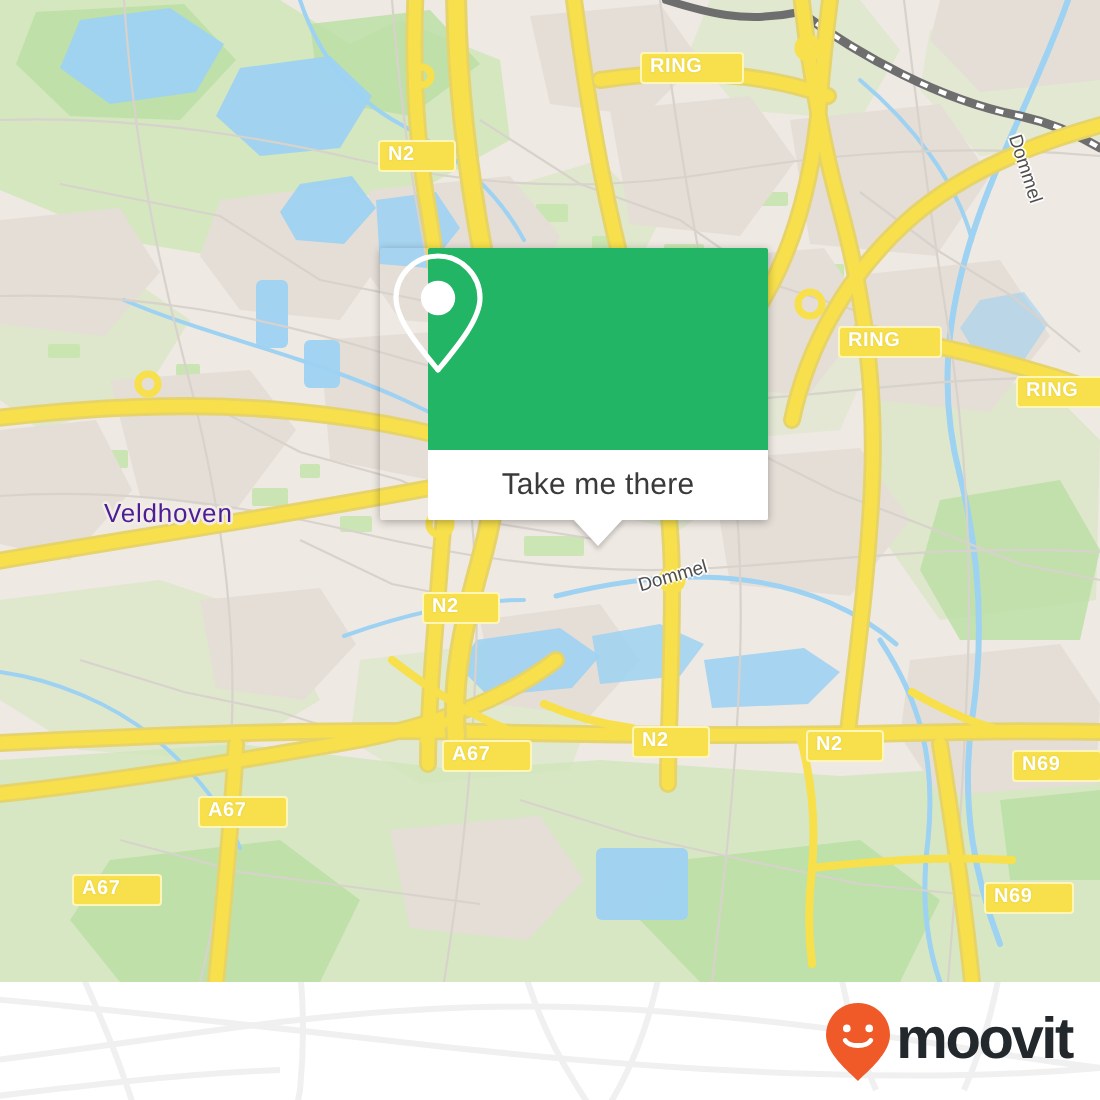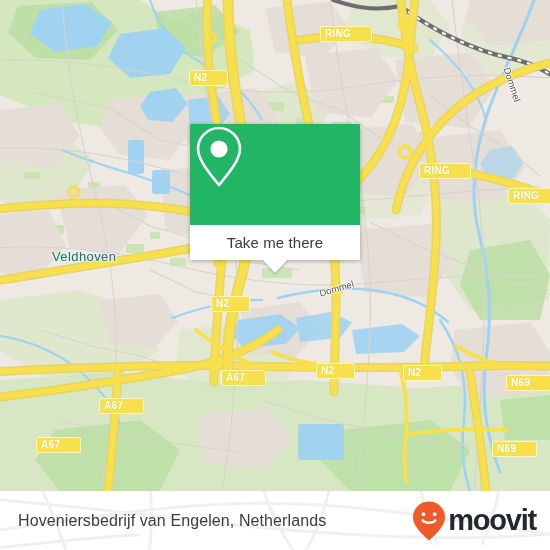--- a/index.html
+++ b/index.html
@@ -24,21 +24,21 @@
     font-size:10px;
     font-weight:bold;
     letter-spacing:.3px;
     padding:1px 20px 2px 4px;
     line-height:11px;
     text-shadow:0 0 1px rgba(180,160,0,.35);
     white-space:nowrap;
   }
   .placelabel{
     position:absolute;
-    color:#0f766e;
+    color:#4c1d95;
     font-size:13px;
     letter-spacing:.4px;
     white-space:nowrap;
     text-shadow:
       -1.3px 0 #f2ece7, 1.3px 0 #f2ece7, 0 -1.3px #f2ece7, 0 1.3px #f2ece7,
       -1px -1px #f2ece7, 1px -1px #f2ece7, -1px 1px #f2ece7, 1px 1px #f2ece7;
   }
   .riverlabel{
     position:absolute;
     color:#4f4f4f;
@@ -47,20 +47,21 @@
     text-shadow:
       -1px 0 #fff, 1px 0 #fff, 0 -1px #fff, 0 1px #fff;
   }
 
   
   .card{
     position:absolute;left:190px;top:124px;width:170px;
     box-shadow:0 1px 4px rgba(0,0,0,.30);
     border-radius:1px;
     overflow:visible;
+    padding-left:24px;
   }
   .card-top{
     height:101px;background:#22b565;
     border-radius:1px 1px 0 0;
     display:flex;align-items:center;justify-content:center;
   }
   .card-bottom{
     height:35px;background:#ffffff;
     border-radius:0 0 1px 1px;
     display:flex;align-items:center;justify-content:center;
@@ -339,21 +340,20 @@
         <path d="M40,-6 C48,12 56,30 62,48 C65,56 67,62 68,68"></path>
         <path d="M150,-6 C152,14 152,34 150,54 C149,60 148,64 147,68"></path>
         <path d="M262,-6 C268,14 276,32 286,48 C292,58 296,64 300,70"></path>
         <path d="M330,-6 C326,14 320,32 312,48 C307,58 303,64 300,70"></path>
         <path d="M420,-6 C424,16 430,36 438,54"></path>
         <path d="M500,-6 C496,16 490,36 482,54"></path>
         <path d="M-10,58 C40,52 90,46 140,44"></path>
       </g>
     </svg>
 
-    <div class="footer-title">Hoveniersbedrijf van Engelen, Netherlands</div>
 
     <div class="brand">
       <svg width="36" height="42" viewBox="0 0 36 42">
         <path d="M18,1.5 C9.2,1.5 2,8.6 2,17.4 C2,26.8 13,35.5 18,40.5 C23,35.5 34,26.8 34,17.4 C34,8.6 26.8,1.5 18,1.5 Z" fill="#ef5a28"></path>
         <circle cx="12.4" cy="14.2" r="1.9" fill="#ffffff"></circle>
         <circle cx="23.6" cy="14.2" r="1.9" fill="#ffffff"></circle>
         <path d="M11.6,20.2 C13.6,23.6 22.4,23.6 24.4,20.2" fill="none" stroke="#ffffff" stroke-width="2.4" stroke-linecap="round"></path>
       </svg>
       <span class="brand-word">moovit</span>
     </div>

